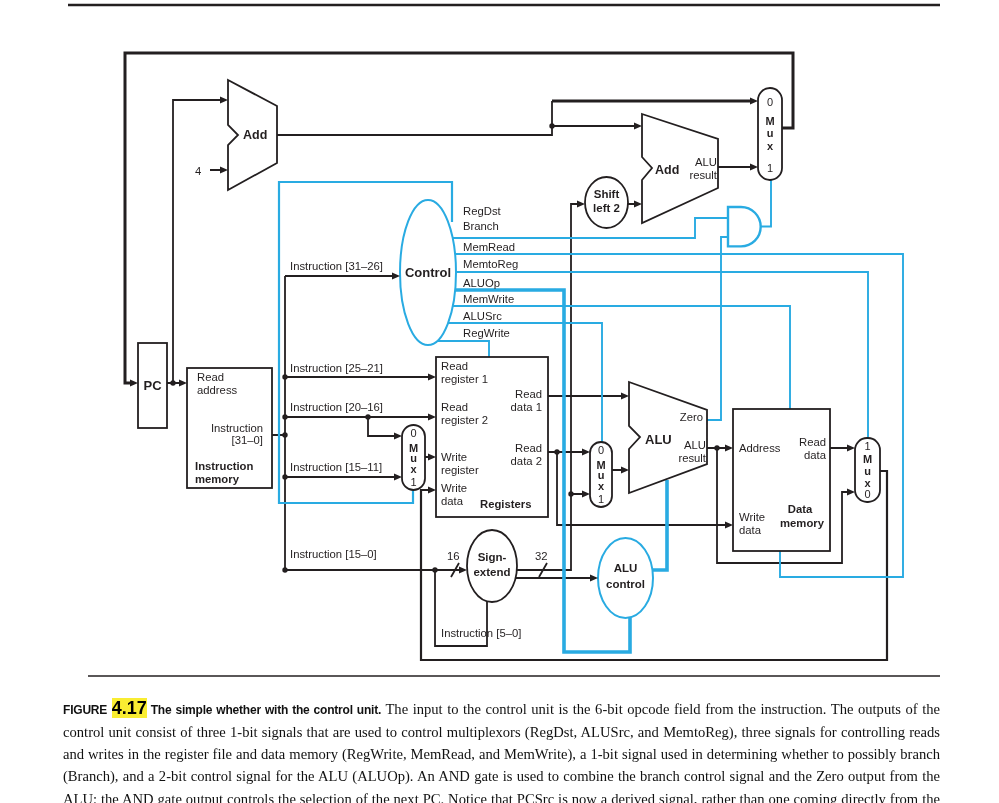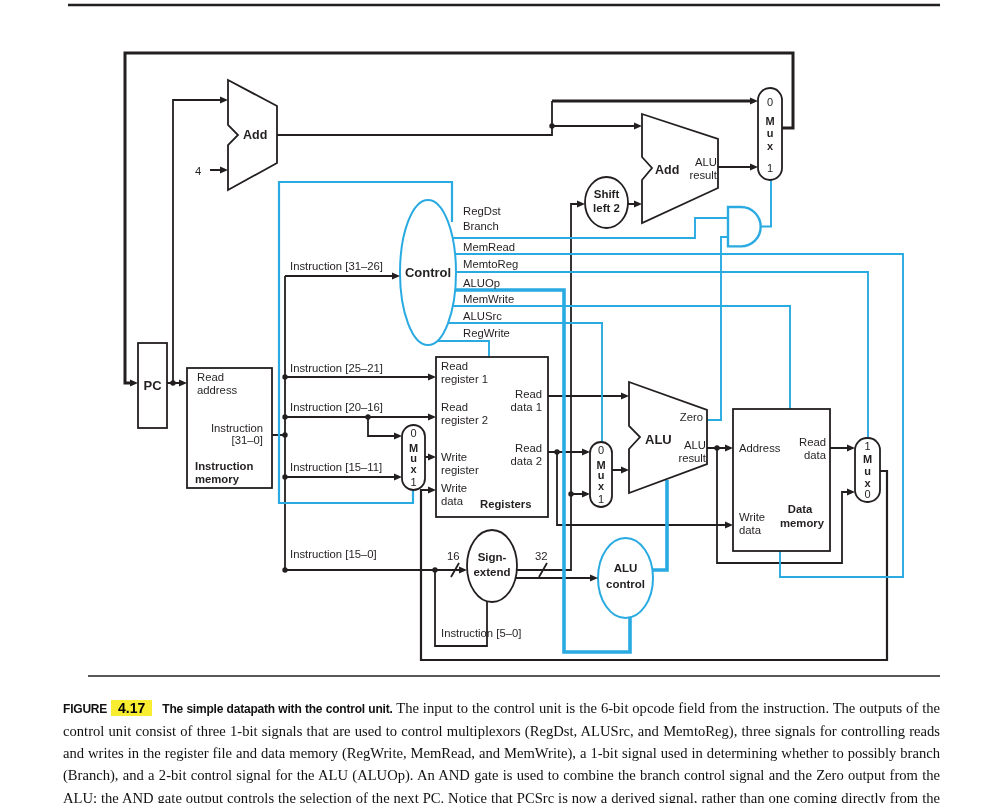--- a/index.html
+++ b/index.html
@@ -10,22 +10,22 @@
   .lbl{font-size:11.3px;}
   .bold{font-weight:bold;}
   .big{font-size:13px;font-weight:bold;}
   .sig{font-size:11.3px;}
   .muxc{font-size:11px;}
   .muxb{font-size:11px;font-weight:bold;}
   #caption{position:absolute;left:63px;top:682px;width:877px;
            font-family:"Liberation Serif",serif;font-size:14.6px;line-height:22.3px;
            color:#111;text-align:justify;}
   .cap-bold{font-family:"Liberation Sans",sans-serif;font-weight:bold;font-size:12px;letter-spacing:-0.2px;}
-  .cap-num{font-family:"Liberation Sans",sans-serif;font-weight:bold;font-size:14px;
-           background:#F9ED32;padding:0 7px;margin-right:10px;}
+  .cap-num{font-family:"Liberation Sans",sans-serif;font-weight:bold;font-size:18px;
+           background:#F9ED32;padding:0 0;margin-right:4px;}
 </style>
 </head>
 <body>
 
 <div id="page">
 <svg id="diagram" width="999" height="680" viewBox="0 0 999 680">
 
   <g stroke="#231F20">
     <line x1="68" y1="5" x2="940" y2="5" stroke-width="2.5"></line>
     <line x1="88" y1="676" x2="940" y2="676" stroke-width="1.6"></line>
@@ -211,15 +211,15 @@
       <text class="muxc" x="867.5" y="450">1</text>
       <text class="muxb" x="867.5" y="463">M</text>
       <text class="muxb" x="867.5" y="475">u</text>
       <text class="muxb" x="867.5" y="487">x</text>
       <text class="muxc" x="867.5" y="498">0</text>
     </g>
   </g>
 </svg>
 
 <p id="caption"><span class="cap-bold">FIGURE</span>
-  <mark class="cap-num">4.17</mark><span class="cap-bold">The simple datapath with the control unit.</span>
+  <mark class="cap-num">4.17</mark><span class="cap-bold">The simple whether with the control unit.</span>
   <span>The input to the control unit is the 6-bit opcode field from the instruction. The outputs of the control unit consist of three 1-bit signals that are used to control multiplexors (RegDst, ALUSrc, and MemtoReg), three signals for controlling reads and writes in the register file and data memory (RegWrite, MemRead, and MemWrite), a 1-bit signal used in determining whether to possibly branch (Branch), and a 2-bit control signal for the ALU (ALUOp). An AND gate is used to combine the branch control signal and the Zero output from the ALU; the AND gate output controls the selection of the next PC. Notice that PCSrc is now a derived signal, rather than one coming directly from the control unit. Thus, we drop the signal name in subsequent figures.</span></p>
 </div>
 
 </body></html>

